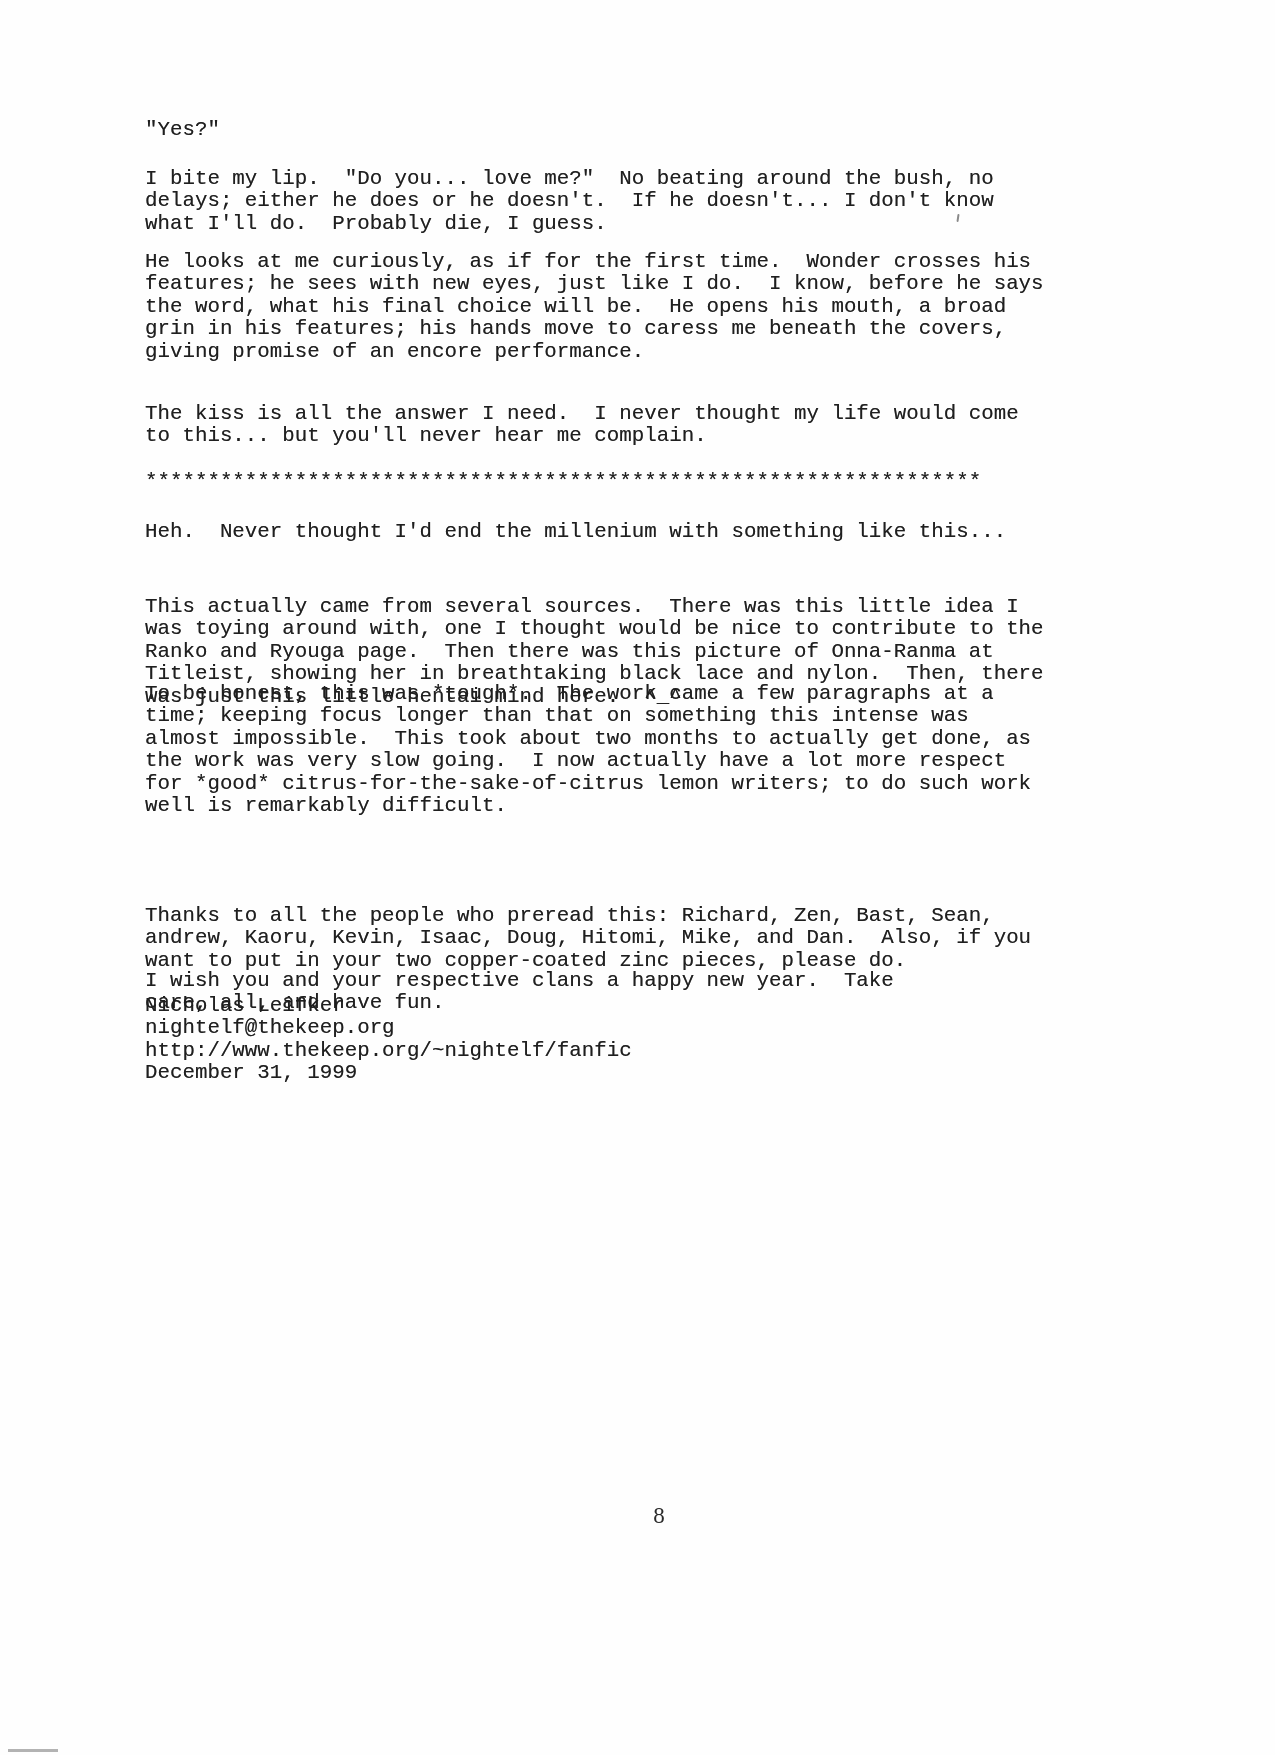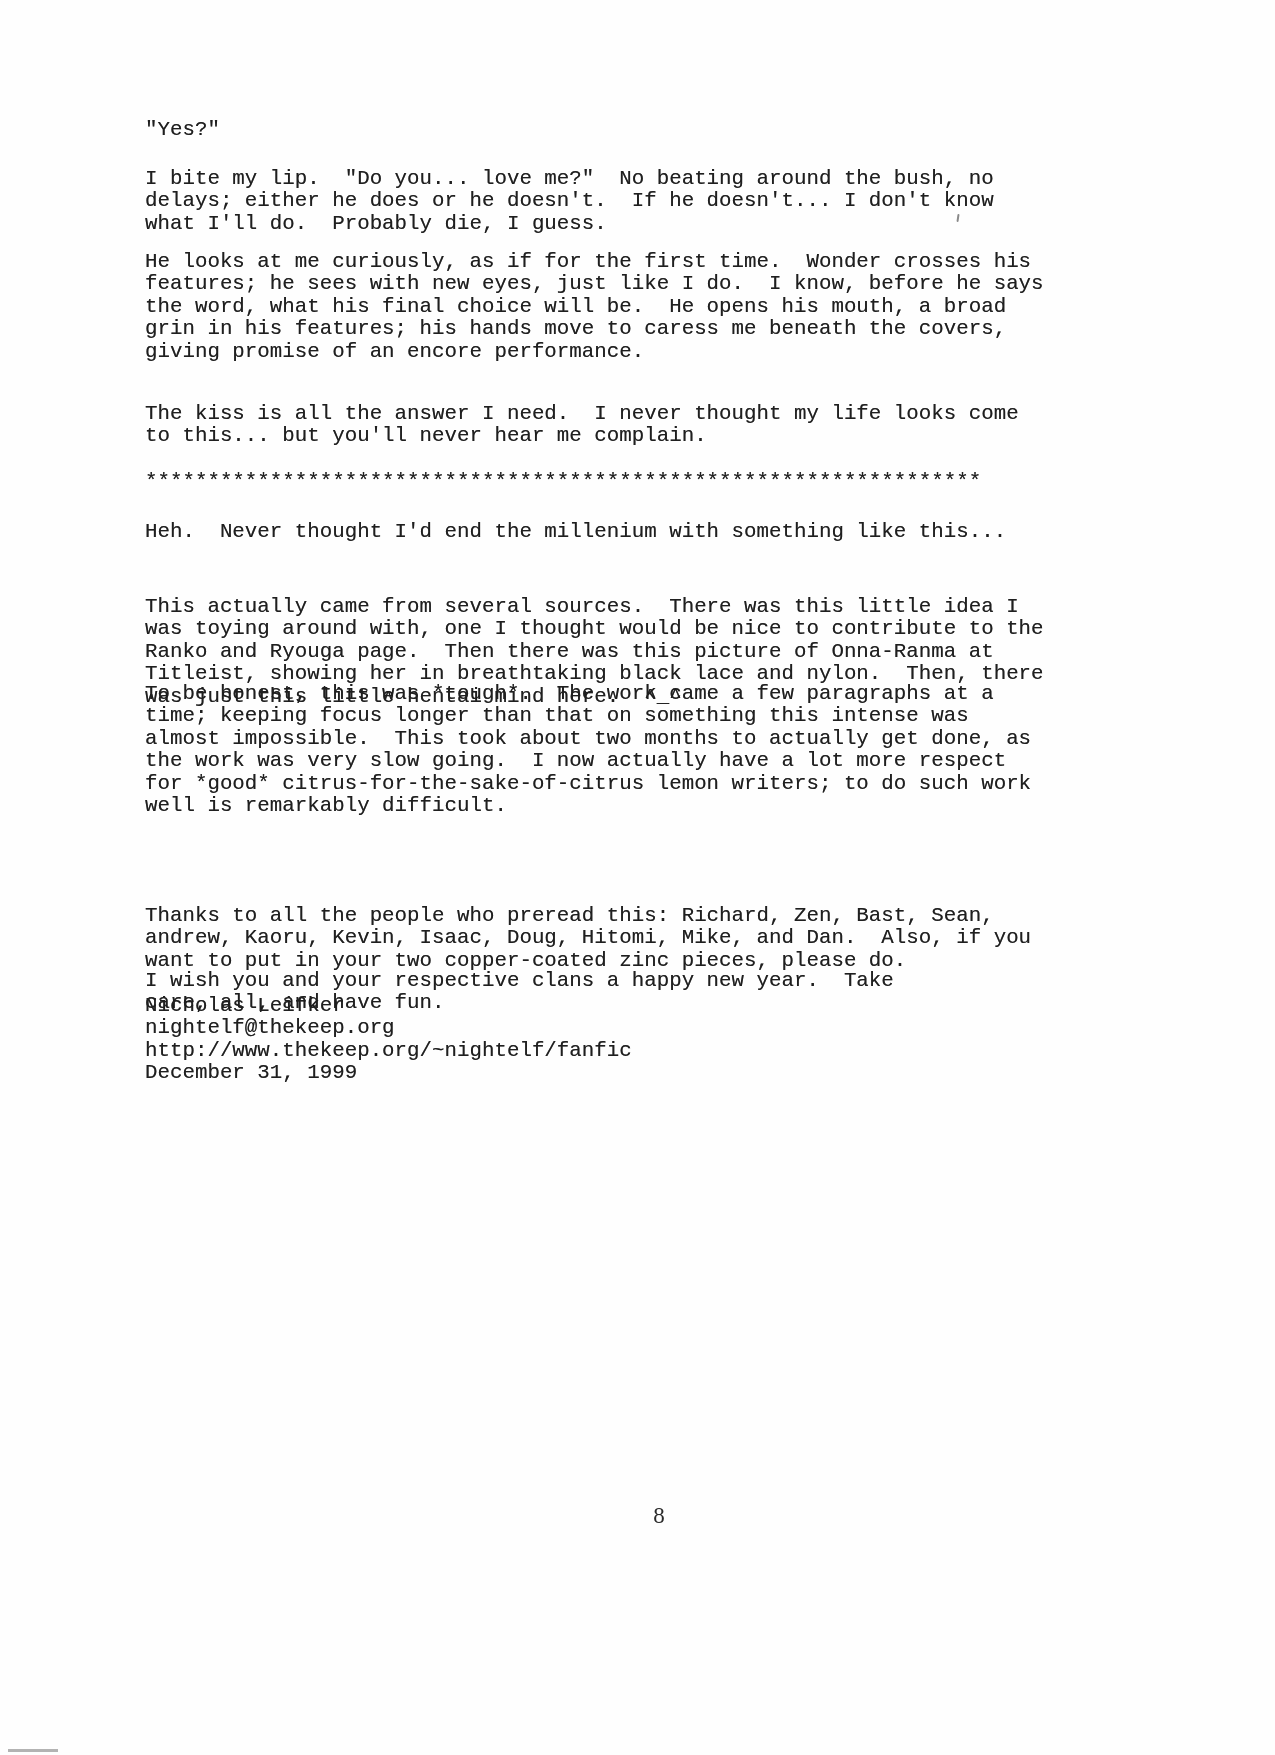--- a/index.html
+++ b/index.html
@@ -65,21 +65,21 @@
 
   <div class="para" style="top:119px">"Yes?"</div>
   <div class="para" style="top:168px">I bite my lip.  "Do you... love me?"  No beating around the bush, no
 delays; either he does or he doesn't.  If he doesn't... I don't know
 what I'll do.  Probably die, I guess.</div>
   <div class="para" style="top:251px">He looks at me curiously, as if for the first time.  Wonder crosses his
 features; he sees with new eyes, just like I do.  I know, before he says
 the word, what his final choice will be.  He opens his mouth, a broad
 grin in his features; his hands move to caress me beneath the covers,
 giving promise of an encore performance.</div>
-  <div class="para" style="top:403px">The kiss is all the answer I need.  I never thought my life looks come
+  <div class="para" style="top:403px">The kiss is all the answer I need.  I never thought my life would come
 to this... but you'll never hear me complain.</div>
 
   <div class="para" style="top:471px">*******************************************************************</div>
 
   <div class="para" style="top:521px">Heh.  Never thought I'd end the millenium with something like this...</div>
   <div class="para" style="top:596px">This actually came from several sources.  There was this little idea I
 was toying around with, one I thought would be nice to contribute to the
 Ranko and Ryouga page.  Then there was this picture of Onna-Ranma at
 Titleist, showing her in breathtaking black lace and nylon.  Then, there
 was just this little hentai mind here.  ^_^</div>

